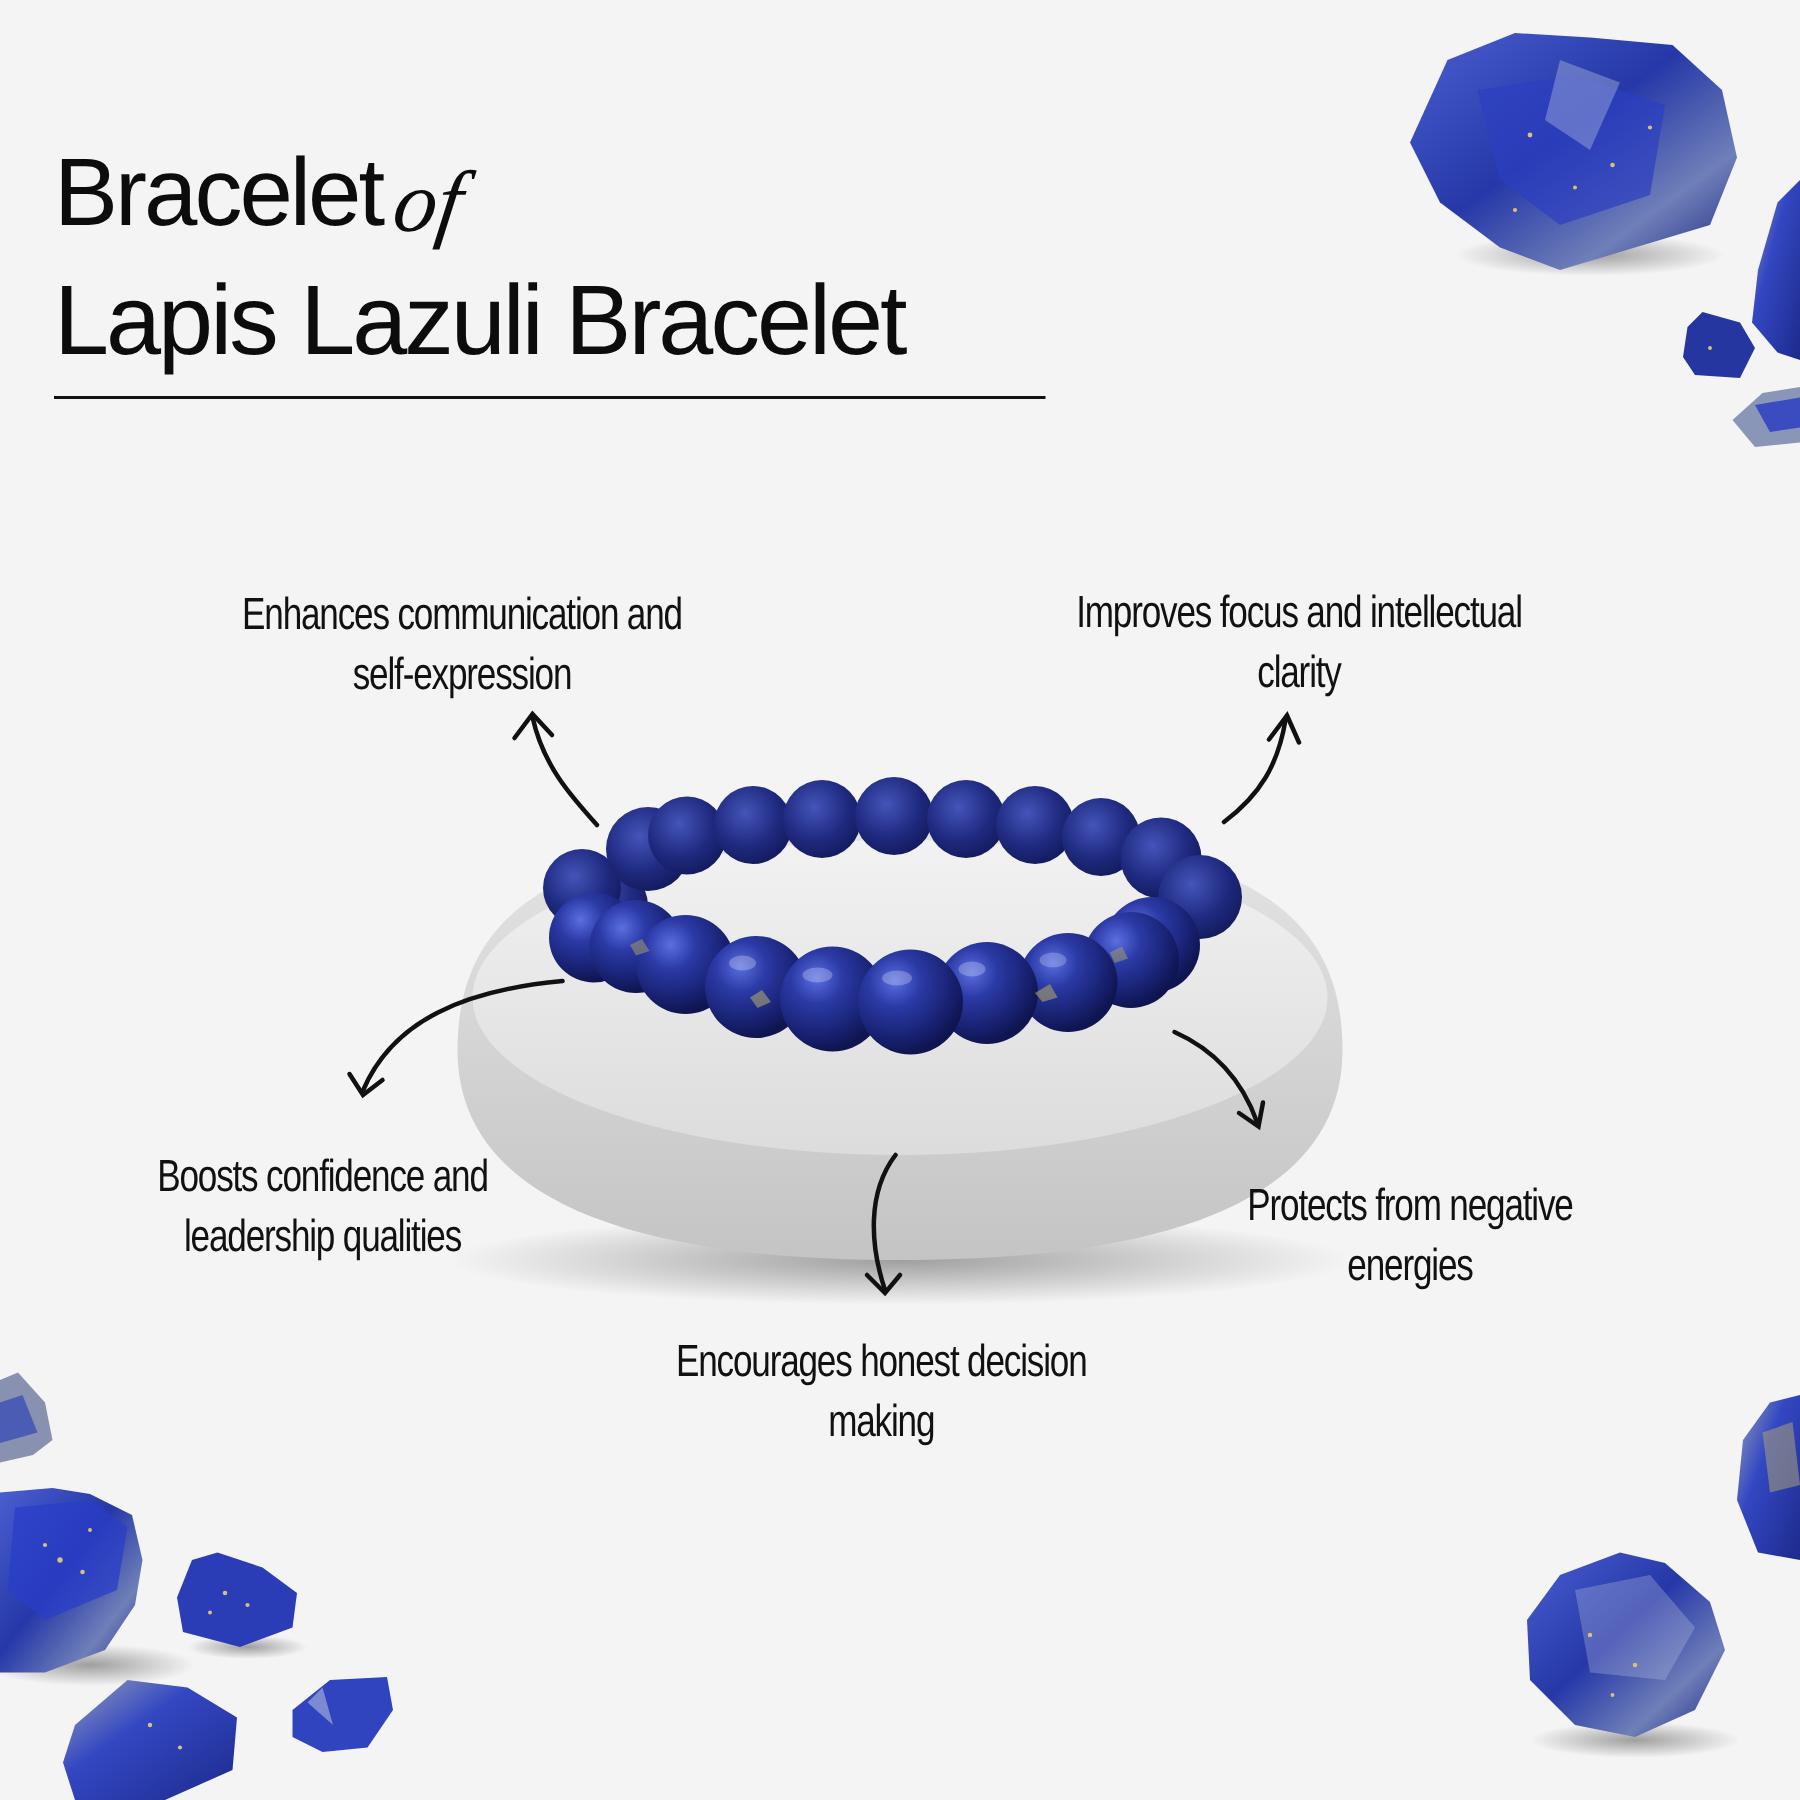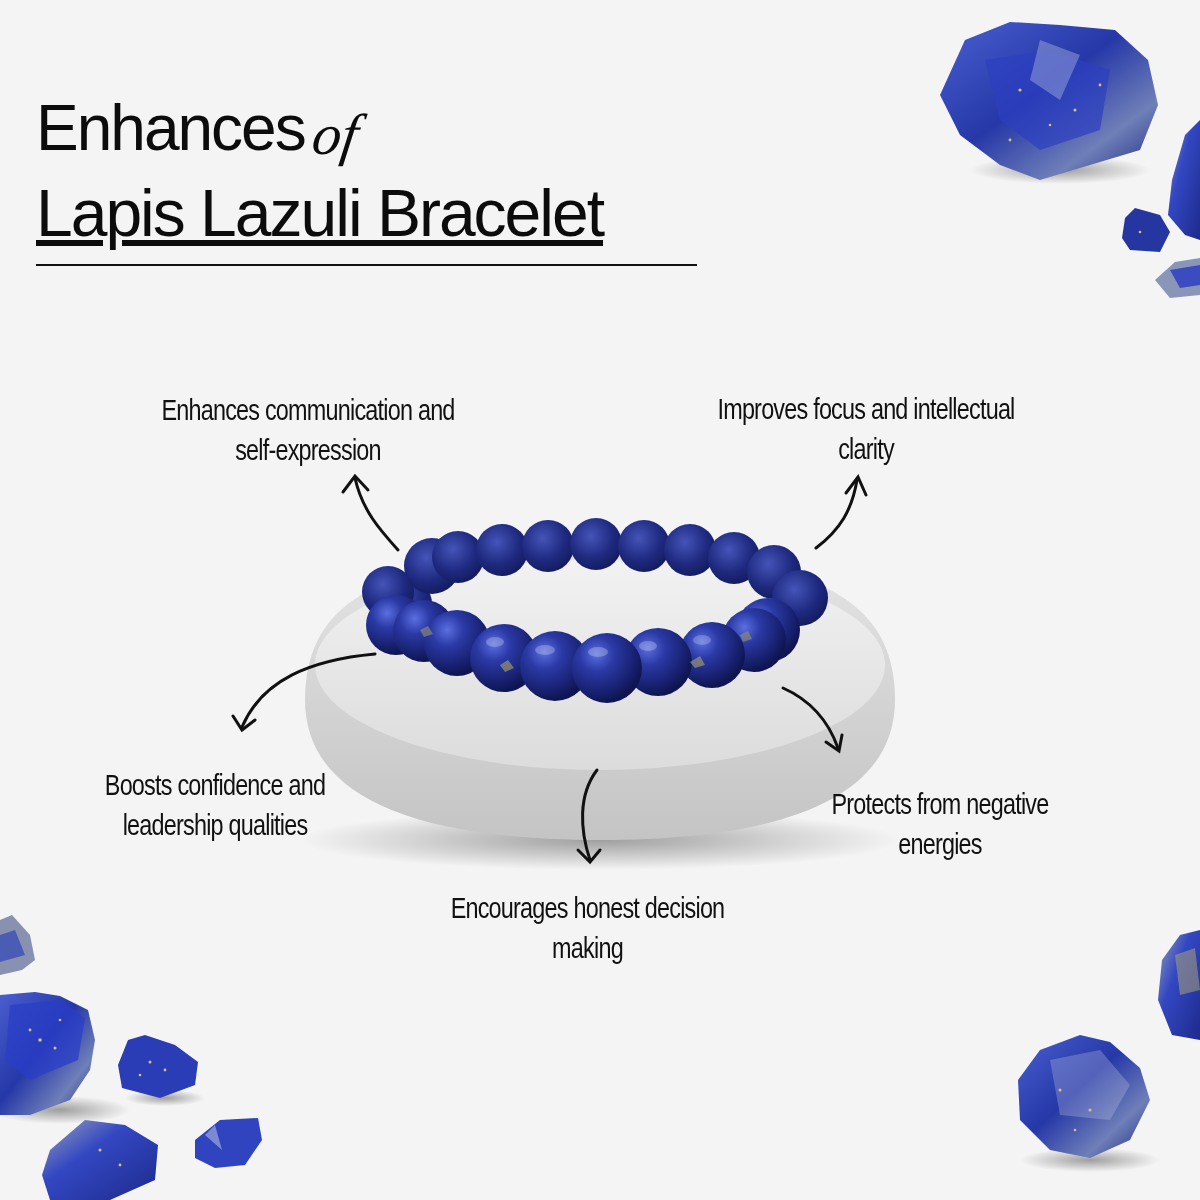--- a/index.html
+++ b/index.html
@@ -20,21 +20,21 @@
       color: #0c0c0c; white-space: nowrap;
     }
     .title-line1 .of {
       font-family: "Liberation Serif", serif; font-style: italic;
       font-size: 58px; letter-spacing: 0; margin-left: 8px;
       display: inline-block; transform: translateY(4px) skewX(-8deg);
     }
     .title-line2 {
       font-family: "Liberation Sans", sans-serif;
       font-size: 66px; line-height: 80px; letter-spacing: -2px;
-      color: #0c0c0c; white-space: nowrap; margin-top: 6px; text-decoration: underline;
+      color: #0c0c0c; white-space: nowrap; margin-top: 6px;
     }
     .title-underline {
       position: absolute; left: 36px; top: 264px; width: 661px; height: 2px;
       background: #111;
     }
 
     
     .benefit {
       position: absolute;
       font-family: "Liberation Sans", sans-serif;
@@ -223,21 +223,21 @@
         <path d="M 826 742 L 839 751 L 842 735"></path>
 
         <path d="M 597 770 C 578 795, 580 830, 590 860"></path>
         <path d="M 578 850 L 590 862 L 600 850"></path>
       </g>
     </svg>
   </div>
 
   <div class="title-block">
     <div class="title-line1">
-      <span>Enhances</span><span class="of">of</span>
+      <span>Bracelet</span><span class="of">of</span>
     </div>
     <div class="title-line2">Lapis Lazuli Bracelet</div>
   </div>
   <div class="title-underline"></div>
 
   <div class="benefit" style="left:108px; top:390px; width:400px;">
     <div>Enhances communication and</div>
     <div>self-expression</div>
   </div>
 

